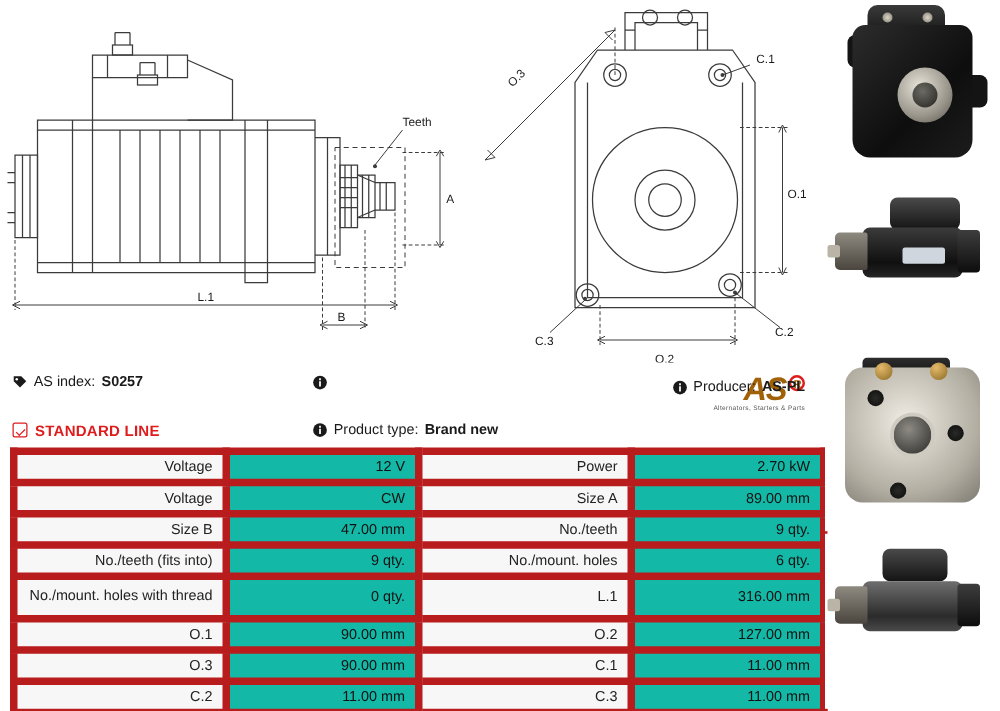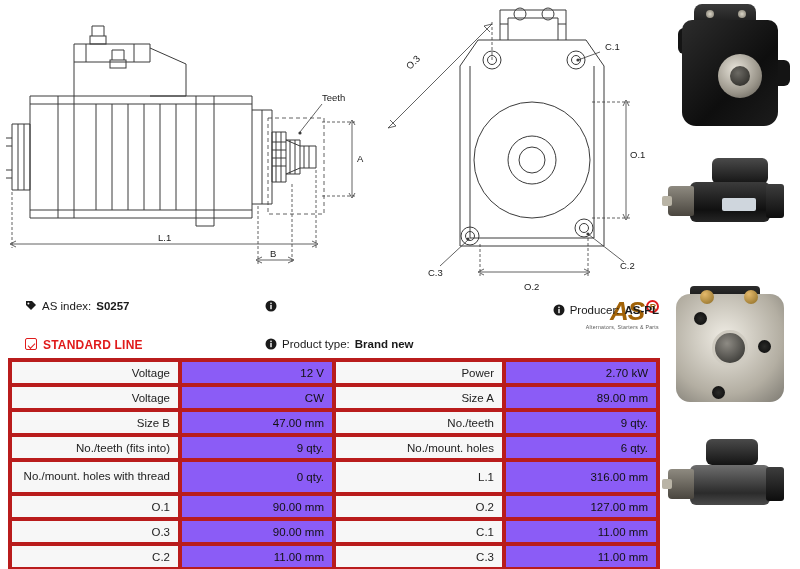--- a/index.html
+++ b/index.html
@@ -104,21 +104,21 @@
     position: absolute; left: 30px; top: 0px; width: 70px; height: 16px;
     background: linear-gradient(180deg,#2d2d2d,#121212); border-radius: 4px;
   }
 
   
   .drawings { position: absolute; left: 0; top: 0; width: 658px; height: 290px; }
   .drawings svg { display: block; }
 
   
   .info {
-    position: absolute; left: 15px; top: 296px; width: 658px; height: 60px;
+    position: absolute; left: 0; top: 296px; width: 658px; height: 60px;
     padding: 4px 10px 0 10px;
   }
   .info-grid {
     display: grid; grid-template-columns: 240px 262px 1fr;
     row-gap: 8px; align-items: start;
   }
   .kv { display: flex; align-items: center; gap: 5px; font-size: 11.5px; }
   .kv b { font-weight: bold; }
   .tagicon {
     display: inline-block; width: 12px; height: 12px; position: relative;
@@ -148,25 +148,25 @@
     text-align: center; vertical-align: top; margin-left: 2px; font-weight: bold;
   }
   .brand .sub { font-size: 5.2px; color: #555; letter-spacing: .3px; margin-top: 1px; }
 
   
   .specs {
     position: absolute; left: 8px; top: 358px; width: 648px;
     border-collapse: collapse; table-layout: fixed;
   }
   .specs td {
-    border: 4px solid #b91c1c; height: 25px; padding: 2px 8px;
+    border: 6px solid #b91c1c; height: 25px; padding: 2px 8px;
     font-size: 11.5px; vertical-align: middle; margin-top: 12px;
   }
   .specs td.k { text-align: right; background: #f7f7f7; color: #222; }
-  .specs td.v { text-align: right; background: #8b5cf6; color: #111; padding-left: 48px; }
+  .specs td.v { text-align: right; background: #14b8a6; color: #111; padding-left: 48px; }
   .specs col.c1 { width: 170px; }
   .specs col.c2 { width: 154px; }
   .specs col.c3 { width: 170px; }
   .specs col.c4 { width: 154px; }
   .specs tr.tall td { height: 34px; }
   .k-wrap { line-height: 1.15; }
 </style>
 </head>
 <body>
 

